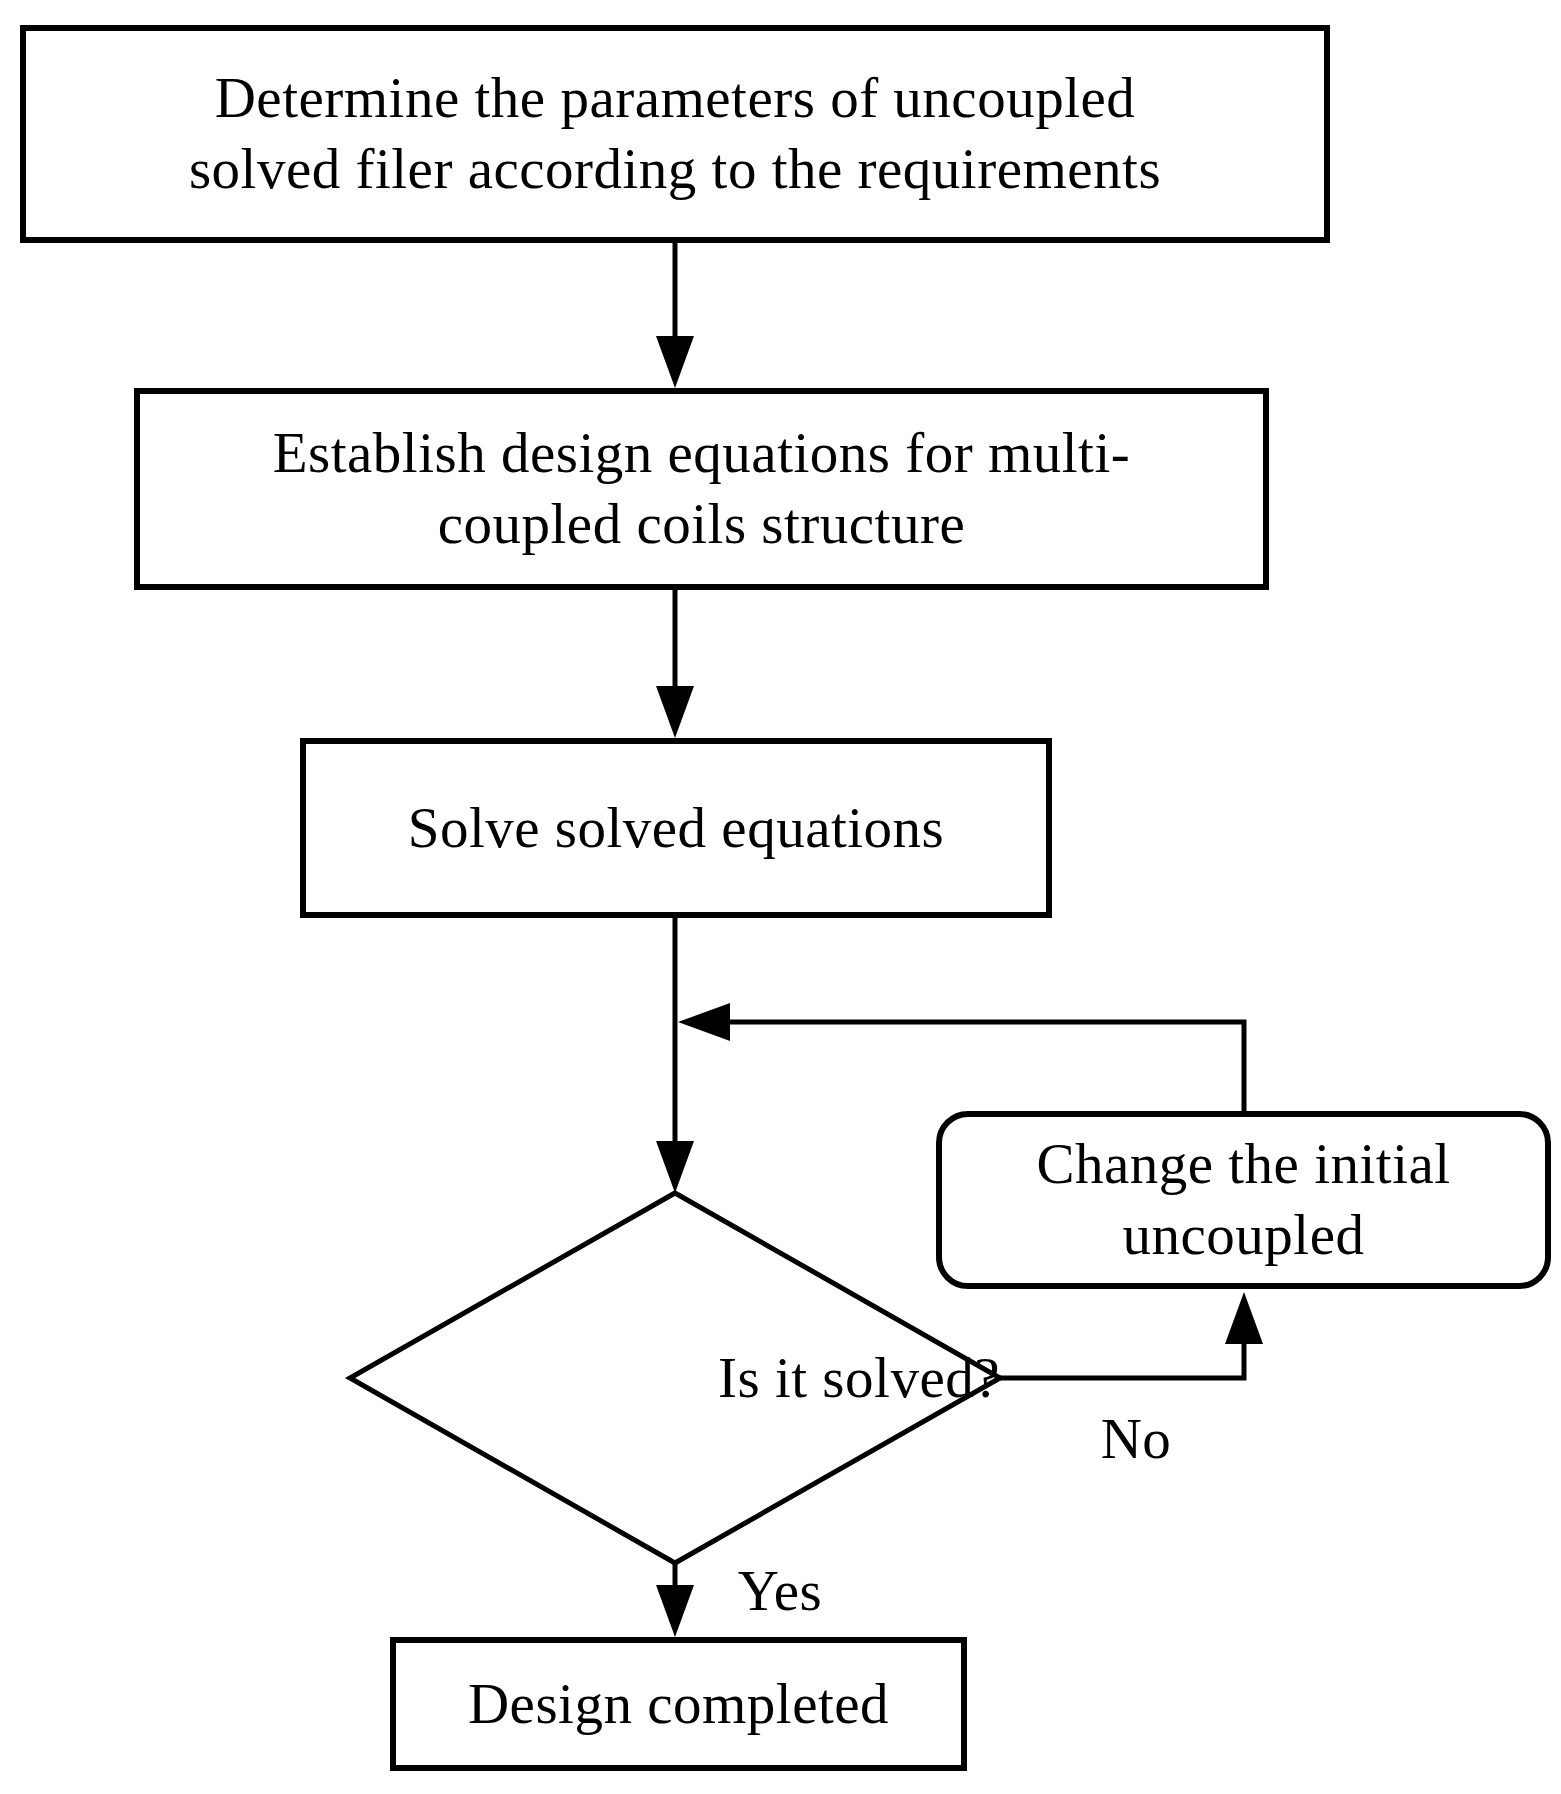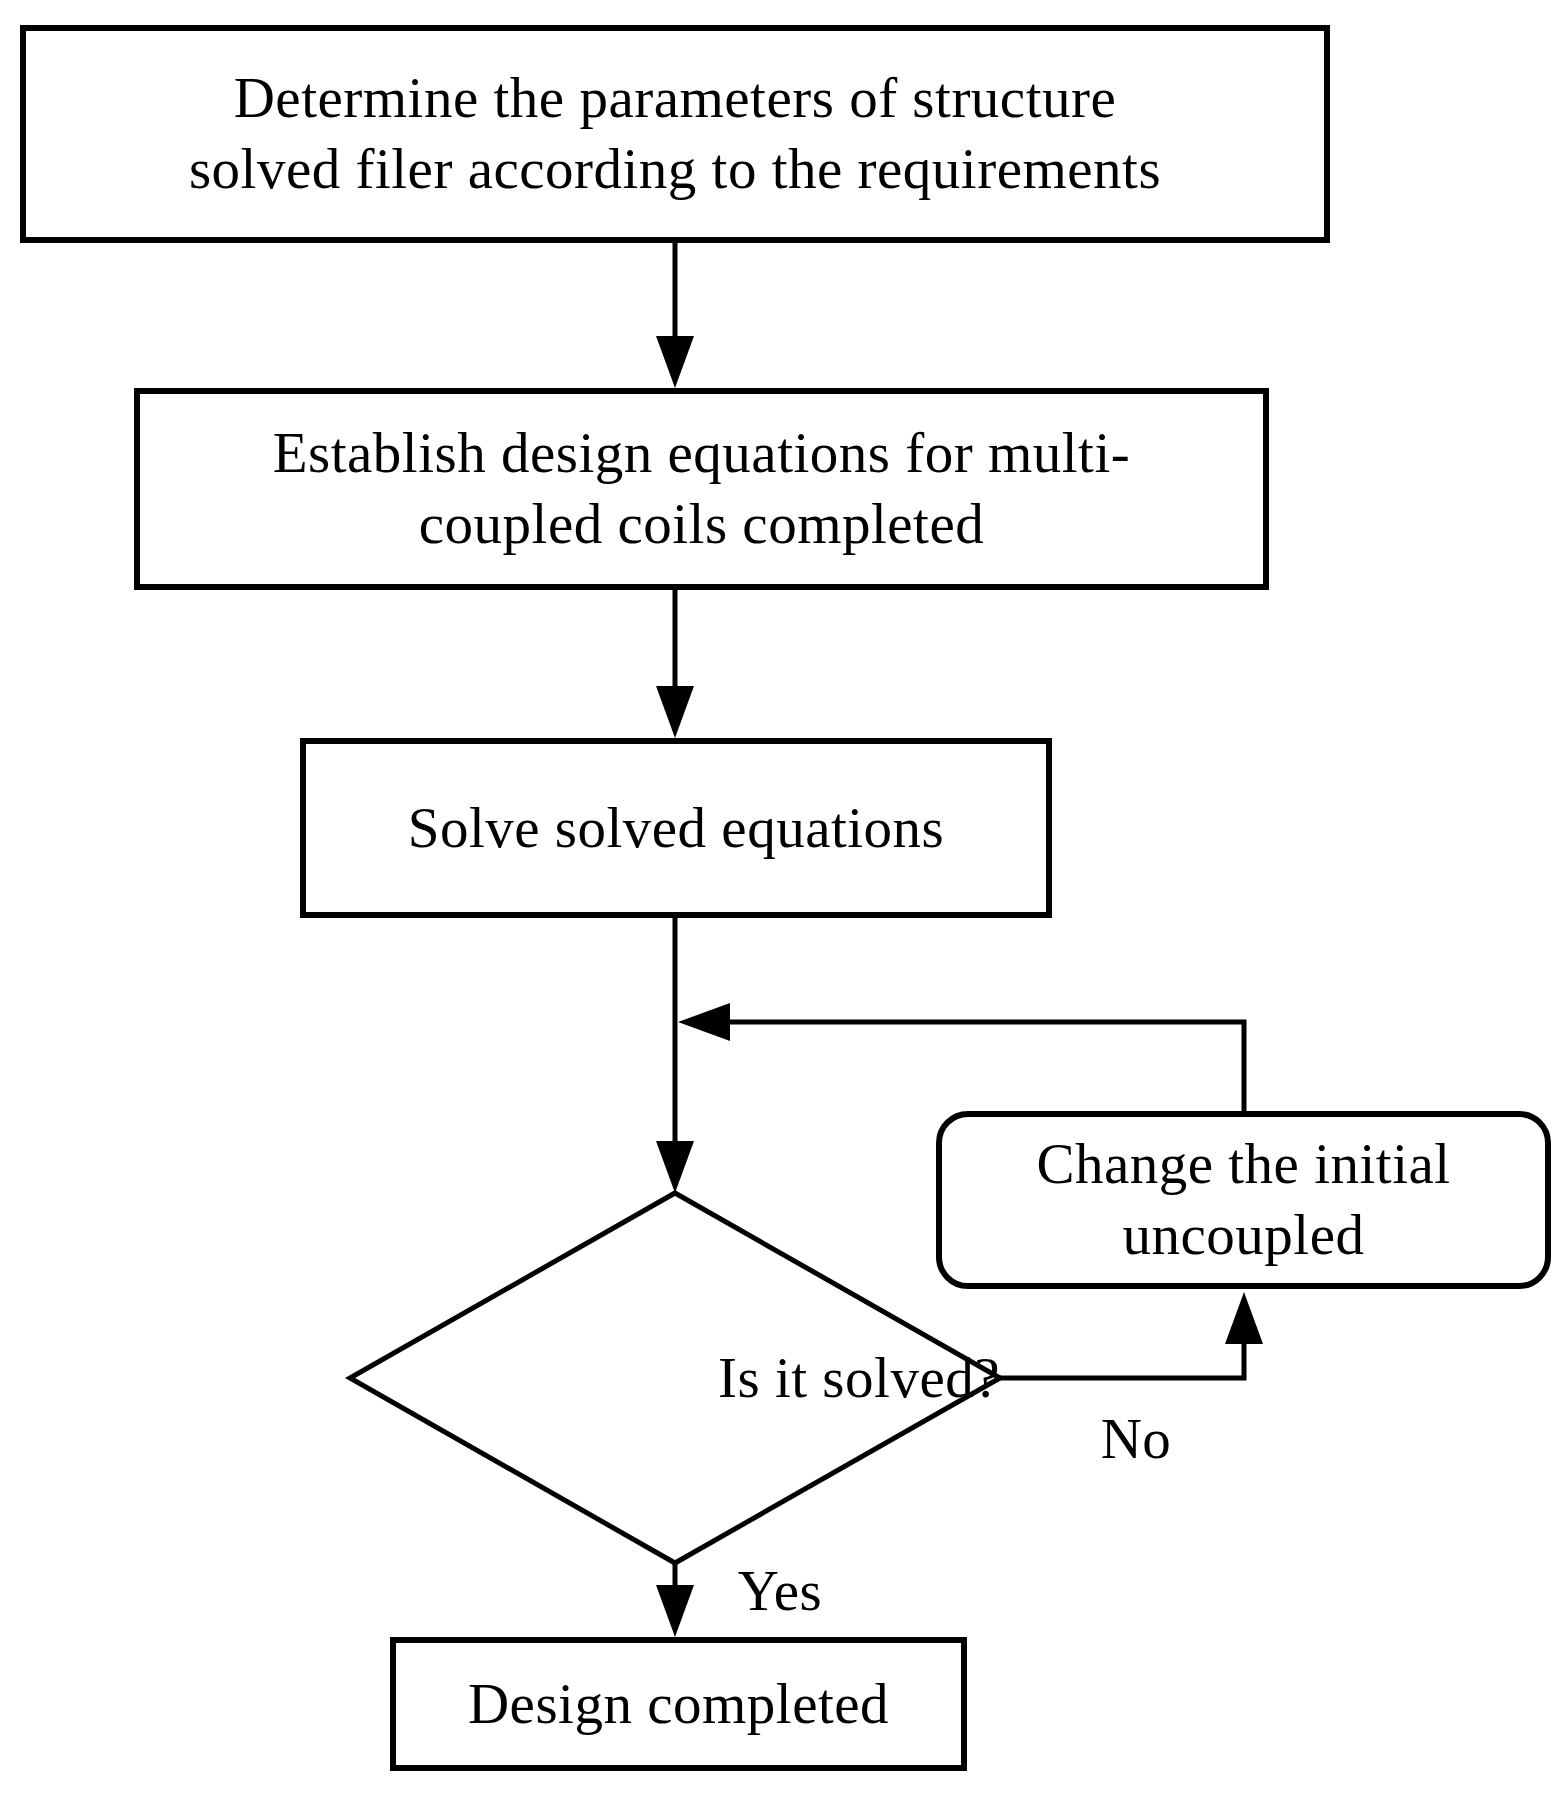--- a/index.html
+++ b/index.html
@@ -76,27 +76,27 @@
     <polygon class="head" points="678,1022 730,1003 730,1041"></polygon>
 
     <path class="shape" d="M1000 1378 H1244 V1344"></path>
     <polygon class="head" points="1244,1292 1225,1344 1263,1344"></polygon>
 
     <path class="shape" d="M675 1563 V1587"></path>
     <polygon class="head" points="675,1637 656,1585 694,1585"></polygon>
   </svg>
 
   <div class="node" id="node-determine">
-    <span>Determine the parameters of structure</span>
+    <span>Determine the parameters of uncoupled</span>
     <span>solved filer according to the requirements</span>
   </div>
 
   <div class="node" id="node-establish">
     <span>Establish design equations for multi-</span>
-    <span>coupled coils completed</span>
+    <span>coupled coils structure</span>
   </div>
 
   <div class="node" id="node-solve">
     <span>Solve solved equations</span>
   </div>
 
   <div class="decision-label">Is it solved?</div>
 
   <div class="node" id="node-change">
     <span>Change the initial</span>

